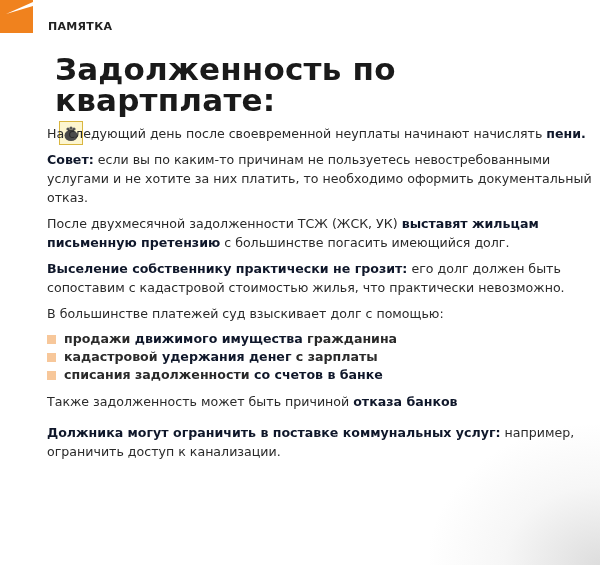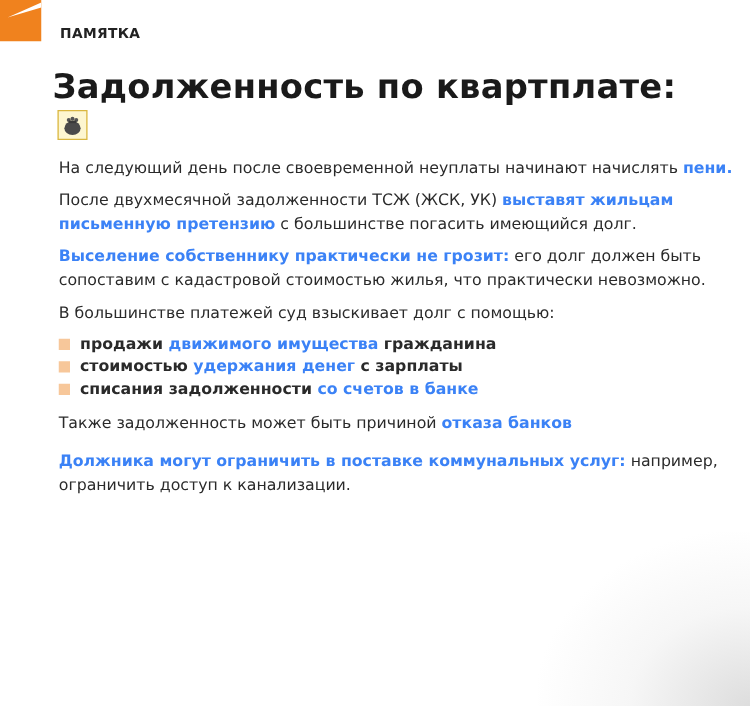--- a/index.html
+++ b/index.html
@@ -12,36 +12,36 @@
     .logo {
       position: absolute; left: 0; top: 0; width: 33px; height: 33px;
       background: #f0821e; overflow: hidden;
     }
     .logo svg { position: absolute; left: 0; top: 0; }
     .label {
       position: absolute; left: 48px; top: 20px;
       font-size: 11px; font-weight: bold; letter-spacing: 0.3px; color: #222;
     }
     .title {
-      position: absolute; left: 42px; top: 54px; margin: 0;
-      font-size: 27px; line-height: 31px; font-weight: bold; color: #1a1a1a;
+      position: absolute; left: 55px; top: 54px; margin: 0;
+      font-size: 31px; line-height: 31px; font-weight: bold; color: #1a1a1a;
       letter-spacing: 0.2px;
     }
     .title-icon {
       display: inline-block; width: 24px; height: 24px; vertical-align: -3px;
       margin-left: 4px; background: #fdf6d0; border: 1px solid #d9b640;
       position: relative; box-sizing: border-box;
     }
     .title-icon svg { position: absolute; left: 2px; top: 2px; }
     .content {
       position: absolute; left: 47px; top: 124px; width: 548px;
       font-size: 12.6px; line-height: 19px; color: #2a2a2a;
     }
     .content p { margin: 0 0 7px 0; }
-    .content b { color: #3b82f6; }
+    .content b { color: #0f172a; }
     ul.bullets { list-style: none; margin: 0 0 8px 0; padding: 0; }
     ul.bullets li { position: relative; padding-left: 17px; line-height: 18px; font-weight: bold; }
     ul.bullets li .bul {
       position: absolute; left: 0; top: 5px; width: 9px; height: 9px; background: #f7c79a;
     }
     .curl {
       position: absolute; right: 0; bottom: 0; width: 170px; height: 140px;
       background: radial-gradient(ellipse at 100% 100%, rgba(180,180,180,0.45) 0%, rgba(220,220,220,0.25) 40%, rgba(255,255,255,0) 72%);
       pointer-events: none;
     }
@@ -68,36 +68,39 @@
       <rect x="6" y="5.5" width="6" height="2" fill="#3a3a3a"></rect>
     </svg>
   </span>
 </h1>
 
 <div class="content">
   <p>
     <span>На следующий день после своевременной неуплаты начинают начислять </span><b>пени.</b>
   </p>
   <p>
+    <b>Совет:</b><span> если вы по каким-то причинам не пользуетесь невостребованными услугами и не хотите за них платить, то необходимо оформить документальный отказ.</span>
+  </p>
+  <p>
     <span>После двухмесячной задолженности ТСЖ (ЖСК, УК) </span><b>выставят жильцам письменную претензию</b><span> с большинстве погасить имеющийся долг.</span>
   </p>
   <p>
     <b>Выселение собственнику практически не грозит:</b><span> его долг должен быть сопоставим с кадастровой стоимостью жилья, что практически невозможно.</span>
   </p>
   <p>
     <span>В большинстве платежей суд взыскивает долг с помощью:</span>
   </p>
   <ul class="bullets">
     <li>
       <span class="bul"></span>
       <span>продажи </span><b>движимого имущества</b><span> гражданина</span>
     </li>
     <li>
       <span class="bul"></span>
-      <span>стоимостью </span><b>удержания денег</b><span> с зарплаты</span>
+      <span>кадастровой </span><b>удержания денег</b><span> с зарплаты</span>
     </li>
     <li>
       <span class="bul"></span>
       <span>списания задолженности </span><b>со счетов в банке</b><span></span>
     </li>
   </ul>
   <p style="margin-bottom:12px;">
     <span>Также задолженность может быть причиной </span><b>отказа банков</b><br>
   </p>
   <p>

